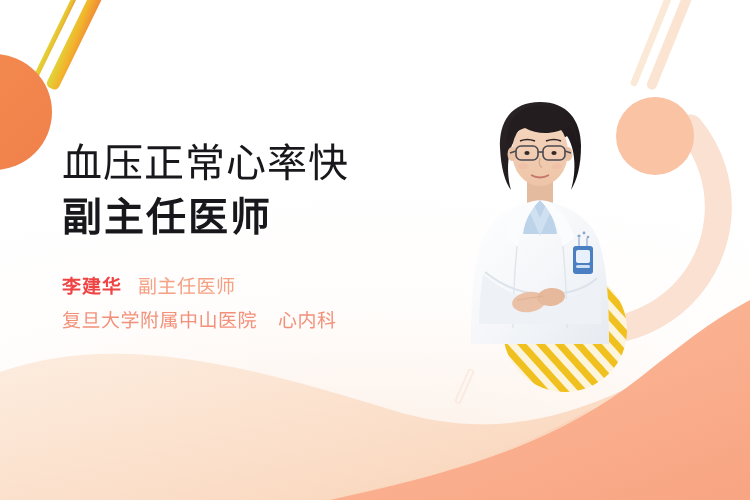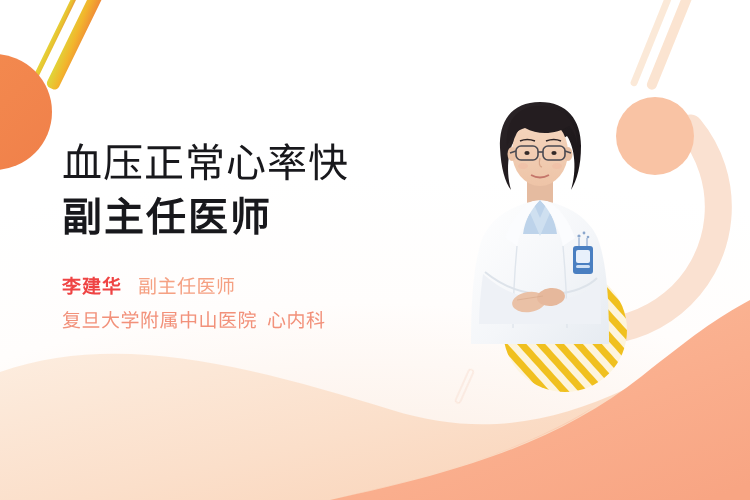--- a/index.html
+++ b/index.html
@@ -85,21 +85,21 @@
     font-weight: 400;
     color: #f5a183;
     margin-left: 16px;
   }
   .doc-affil {
     color: #f2917a;
     margin-top: 16px;
   }
   .doc-dept {
     color: #f2917a;
-    margin-left: 10px;
+    margin-left: 21px;
   }
 </style>
 </head>
 <body>
 
 <div id="cover">
 
   <div class="bg-base"></div>
 
   <svg class="svg-layer" viewBox="0 0 750 500" xmlns="http://www.w3.org/2000/svg">

